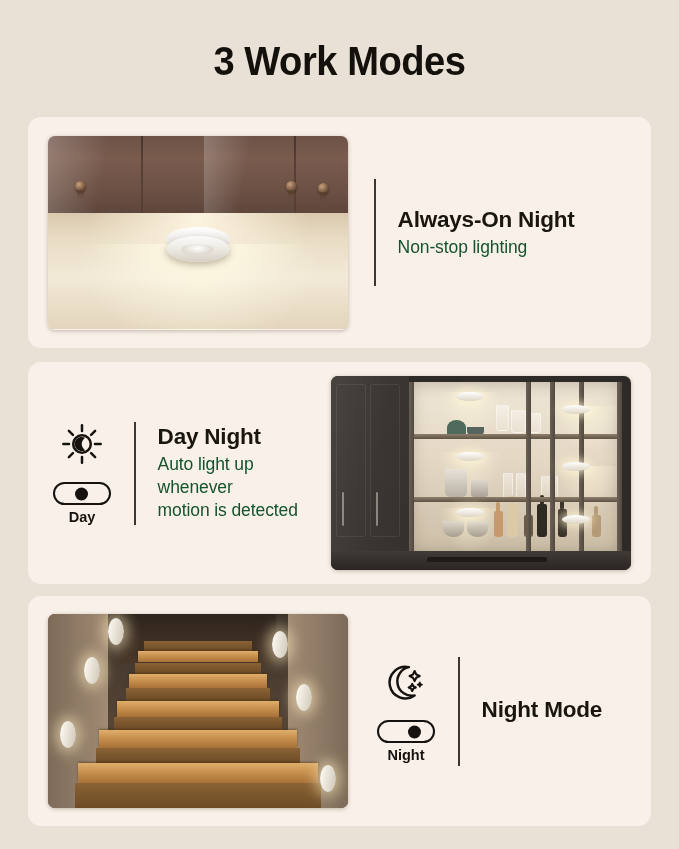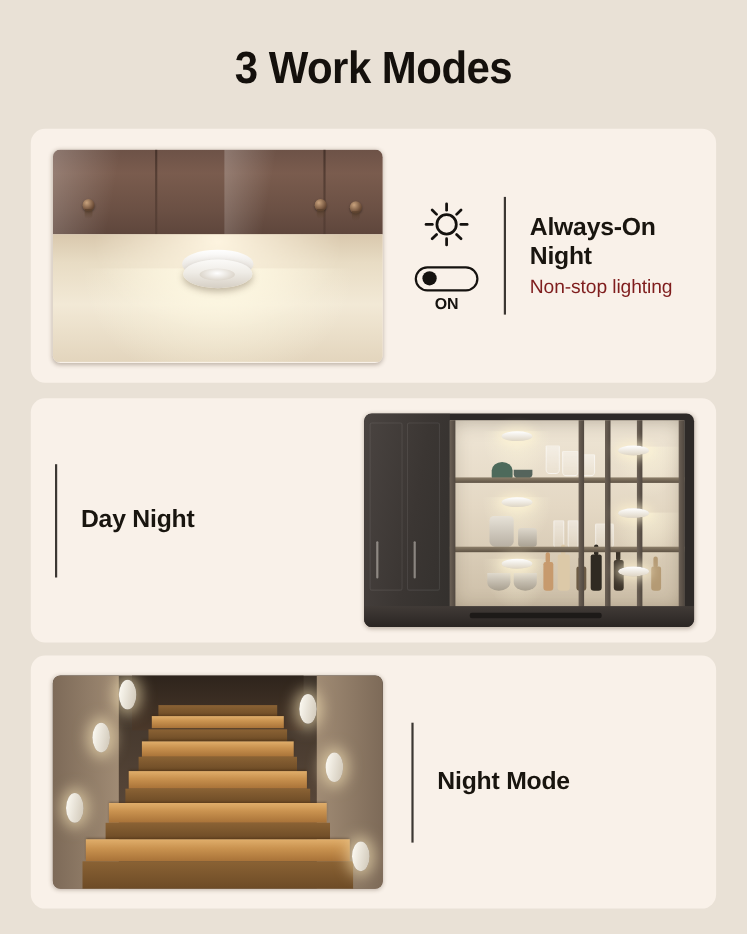--- a/index.html
+++ b/index.html
@@ -134,21 +134,21 @@
     font-size: 22.5px;
     font-weight: bold;
     color: #19150f;
     letter-spacing: -0.2px;
     margin-bottom: 3px;
   }
   .mode-desc {
     font-family: "Liberation Sans", sans-serif;
     font-size: 17.5px;
     line-height: 1.31;
-    color: #7f1d1d;
+    color: #14532d;
     letter-spacing: -0.1px;
     white-space: pre-line;
   }
 
   
   .ph1-cab {
     position: absolute; left: 0; top: 0; width: 100%; height: 40%;
     background: linear-gradient(180deg, #6d5247 0%, #7a5c4e 28%, #6b5044 72%, #5e463c 100%);
   }
   .ph1-cab .seam {
@@ -312,110 +312,113 @@
       <div class="ph1-under"></div>
       <div class="ph1-glow"></div>
       <div class="ph1-puck">
         <div class="rim"></div>
         <div class="body"></div>
         <div class="lens"></div>
       </div>
     </div>
 
     <div class="mode-block">
+      <div class="divider"></div>
+      <div class="text-col">
+        <div class="mode-title">Always-On Night</div>
+        <div class="mode-desc">Non-stop lighting</div>
+      </div>
+    </div>
+
+  </div>
+</div>
+
+<div class="card" id="card-1">
+  <div class="card-inner reverse">
+
+    <div class="photo ph2">
+      <div class="ph2-left">
+        <div class="panel" style="left:6%"></div>
+        <div class="panel" style="left:50%"></div>
+        <div class="handle" style="left:14%;top:60%"></div>
+        <div class="handle" style="left:58%;top:60%"></div>
+      </div>
+      <div class="ph2-case">
+        <div class="ph2-cone" style="left:14%;top:6%"></div>
+        <div class="ph2-cone" style="left:14%;top:40%"></div>
+        <div class="ph2-cone" style="left:14%;top:72%"></div>
+        <div class="ph2-cone" style="left:70%;top:14%"></div>
+        <div class="ph2-cone" style="left:70%;top:48%"></div>
+
+        <div class="ph2-obj" style="left:18%;top:22%;width:9%;height:9%;background:#4d6a5b;border-radius:50% 50% 3px 3px;"></div>
+        <div class="ph2-obj" style="left:27%;top:26%;width:8%;height:5%;background:#55645c;border-radius:0 0 50% 50%;"></div>
+        <div class="ph2-glass" style="left:41%;top:13%;width:5%;height:14%"></div>
+        <div class="ph2-glass" style="left:48%;top:16%;width:6%;height:12%"></div>
+        <div class="ph2-glass" style="left:56%;top:18%;width:5%;height:10%"></div>
+
+        <div class="ph2-obj" style="left:17%;top:50%;width:10%;height:16%;background:linear-gradient(180deg,#e7e2d8,#b8b0a3);border-radius:4px 4px 5px 5px;"></div>
+        <div class="ph2-obj" style="left:29%;top:56%;width:8%;height:10%;background:linear-gradient(180deg,#ddd7cb,#aaa294);border-radius:3px;"></div>
+        <div class="ph2-glass" style="left:44%;top:52%;width:4%;height:14%"></div>
+        <div class="ph2-glass" style="left:50%;top:52%;width:4%;height:14%"></div>
+        <div class="ph2-glass" style="left:62%;top:54%;width:7%;height:12%"></div>
+
+        <div class="ph2-obj" style="left:16%;top:80%;width:10%;height:9%;background:linear-gradient(180deg,#ded8cc,#a89f8f);border-radius:0 0 50% 50%;"></div>
+        <div class="ph2-obj" style="left:27%;top:80%;width:10%;height:9%;background:linear-gradient(180deg,#ded8cc,#a89f8f);border-radius:0 0 50% 50%;"></div>
+        <div class="ph2-bottle" style="left:40%;top:74%;width:4%;height:15%;background:#c79a6d"></div>
+        <div class="ph2-bottle" style="left:46%;top:70%;width:5%;height:19%;background:#dcc9a8"></div>
+        <div class="ph2-bottle" style="left:54%;top:76%;width:4%;height:13%;background:#6b5a44"></div>
+        <div class="ph2-bottle" style="left:60%;top:70%;width:5%;height:19%;background:#2f2a22"></div>
+        <div class="ph2-bottle" style="left:70%;top:73%;width:4%;height:16%;background:#3a3228"></div>
+        <div class="ph2-bottle" style="left:86%;top:76%;width:4%;height:13%;background:#b49a74"></div>
+
+        <div class="ph2-shelf" style="top:30%"></div>
+        <div class="ph2-shelf" style="top:66%"></div>
+        <div class="ph2-mul" style="left:0%"></div>
+        <div class="ph2-mul" style="left:55%"></div>
+        <div class="ph2-mul" style="left:66%"></div>
+        <div class="ph2-mul" style="left:80%"></div>
+        <div class="ph2-mul" style="right:0%"></div>
+
+        <div class="ph2-puck" style="left:22%;top:6%"></div>
+        <div class="ph2-puck" style="left:22%;top:40%"></div>
+        <div class="ph2-puck" style="left:22%;top:72%"></div>
+        <div class="ph2-puck" style="left:72%;top:13%"></div>
+        <div class="ph2-puck" style="left:72%;top:46%"></div>
+        <div class="ph2-puck" style="left:72%;top:76%"></div>
+      </div>
+      <div class="ph2-counter"></div>
+      <div class="ph2-rail"></div>
+    </div>
+
+    <div class="mode-block">
       <div class="icon-col">
         <span class="mode-glyph">
-          <svg width="46" height="46" viewBox="0 0 48 48" fill="none" stroke="#15120f" stroke-width="2.6" stroke-linecap="round">
+          <svg width="46" height="46" viewBox="0 0 48 48" fill="none" stroke="#15120f" stroke-width="2.6" stroke-linecap="round" stroke-linejoin="round">
             <circle cx="24" cy="24" r="9.2"></circle>
+            <path d="M27.4 17.6a7.4 7.4 0 0 0 0 12.8 7.4 7.4 0 1 1 0-12.8z" fill="#15120f" stroke="none"></path>
             <line x1="24" y1="4.5" x2="24" y2="10.5"></line>
             <line x1="24" y1="37.5" x2="24" y2="43.5"></line>
             <line x1="4.5" y1="24" x2="10.5" y2="24"></line>
             <line x1="37.5" y1="24" x2="43.5" y2="24"></line>
             <line x1="10.3" y1="10.3" x2="14.5" y2="14.5"></line>
             <line x1="33.5" y1="33.5" x2="37.7" y2="37.7"></line>
             <line x1="37.7" y1="10.3" x2="33.5" y2="14.5"></line>
             <line x1="14.5" y1="33.5" x2="10.3" y2="37.7"></line>
           </svg>
         </span>
-        <div class="toggle pos-left">
+        <div class="toggle pos-mid">
           <span class="knob"></span>
         </div>
-        <div class="toggle-label">ON</div>
-      </div>
-      <div class="divider"></div>
-      <div class="text-col">
-        <div class="mode-title">Always-On Night</div>
-        <div class="mode-desc">Non-stop lighting</div>
-      </div>
-    </div>
-
-  </div>
-</div>
-
-<div class="card" id="card-1">
-  <div class="card-inner reverse">
-
-    <div class="photo ph2">
-      <div class="ph2-left">
-        <div class="panel" style="left:6%"></div>
-        <div class="panel" style="left:50%"></div>
-        <div class="handle" style="left:14%;top:60%"></div>
-        <div class="handle" style="left:58%;top:60%"></div>
-      </div>
-      <div class="ph2-case">
-        <div class="ph2-cone" style="left:14%;top:6%"></div>
-        <div class="ph2-cone" style="left:14%;top:40%"></div>
-        <div class="ph2-cone" style="left:14%;top:72%"></div>
-        <div class="ph2-cone" style="left:70%;top:14%"></div>
-        <div class="ph2-cone" style="left:70%;top:48%"></div>
-
-        <div class="ph2-obj" style="left:18%;top:22%;width:9%;height:9%;background:#4d6a5b;border-radius:50% 50% 3px 3px;"></div>
-        <div class="ph2-obj" style="left:27%;top:26%;width:8%;height:5%;background:#55645c;border-radius:0 0 50% 50%;"></div>
-        <div class="ph2-glass" style="left:41%;top:13%;width:5%;height:14%"></div>
-        <div class="ph2-glass" style="left:48%;top:16%;width:6%;height:12%"></div>
-        <div class="ph2-glass" style="left:56%;top:18%;width:5%;height:10%"></div>
-
-        <div class="ph2-obj" style="left:17%;top:50%;width:10%;height:16%;background:linear-gradient(180deg,#e7e2d8,#b8b0a3);border-radius:4px 4px 5px 5px;"></div>
-        <div class="ph2-obj" style="left:29%;top:56%;width:8%;height:10%;background:linear-gradient(180deg,#ddd7cb,#aaa294);border-radius:3px;"></div>
-        <div class="ph2-glass" style="left:44%;top:52%;width:4%;height:14%"></div>
-        <div class="ph2-glass" style="left:50%;top:52%;width:4%;height:14%"></div>
-        <div class="ph2-glass" style="left:62%;top:54%;width:7%;height:12%"></div>
-
-        <div class="ph2-obj" style="left:16%;top:80%;width:10%;height:9%;background:linear-gradient(180deg,#ded8cc,#a89f8f);border-radius:0 0 50% 50%;"></div>
-        <div class="ph2-obj" style="left:27%;top:80%;width:10%;height:9%;background:linear-gradient(180deg,#ded8cc,#a89f8f);border-radius:0 0 50% 50%;"></div>
-        <div class="ph2-bottle" style="left:40%;top:74%;width:4%;height:15%;background:#c79a6d"></div>
-        <div class="ph2-bottle" style="left:46%;top:70%;width:5%;height:19%;background:#dcc9a8"></div>
-        <div class="ph2-bottle" style="left:54%;top:76%;width:4%;height:13%;background:#6b5a44"></div>
-        <div class="ph2-bottle" style="left:60%;top:70%;width:5%;height:19%;background:#2f2a22"></div>
-        <div class="ph2-bottle" style="left:70%;top:73%;width:4%;height:16%;background:#3a3228"></div>
-        <div class="ph2-bottle" style="left:86%;top:76%;width:4%;height:13%;background:#b49a74"></div>
-
-        <div class="ph2-shelf" style="top:30%"></div>
-        <div class="ph2-shelf" style="top:66%"></div>
-        <div class="ph2-mul" style="left:0%"></div>
-        <div class="ph2-mul" style="left:55%"></div>
-        <div class="ph2-mul" style="left:66%"></div>
-        <div class="ph2-mul" style="left:80%"></div>
-        <div class="ph2-mul" style="right:0%"></div>
-
-        <div class="ph2-puck" style="left:22%;top:6%"></div>
-        <div class="ph2-puck" style="left:22%;top:40%"></div>
-        <div class="ph2-puck" style="left:22%;top:72%"></div>
-        <div class="ph2-puck" style="left:72%;top:13%"></div>
-        <div class="ph2-puck" style="left:72%;top:46%"></div>
-        <div class="ph2-puck" style="left:72%;top:76%"></div>
-      </div>
-      <div class="ph2-counter"></div>
-      <div class="ph2-rail"></div>
-    </div>
-
-    <div class="mode-block">
+        <div class="toggle-label">Day</div>
+      </div>
       <div class="divider"></div>
       <div class="text-col">
         <div class="mode-title">Day Night</div>
+        <div class="mode-desc">Auto light up whenever
+motion is detected</div>
       </div>
     </div>
 
   </div>
 </div>
 
 <div class="card" id="card-2">
   <div class="card-inner">
 
     <div class="photo ph3">
@@ -437,20 +440,34 @@
 
       <div class="ph3-puck" style="left:20%;top:2%"></div>
       <div class="ph3-puck" style="left:12%;top:22%"></div>
       <div class="ph3-puck" style="left:4%;top:55%"></div>
       <div class="ph3-puck" style="right:20%;top:9%"></div>
       <div class="ph3-puck" style="right:12%;top:36%"></div>
       <div class="ph3-puck" style="right:4%;top:78%"></div>
     </div>
 
     <div class="mode-block">
+      <div class="icon-col">
+        <span class="mode-glyph">
+          <svg width="46" height="46" viewBox="0 0 48 48" fill="none" stroke="#15120f" stroke-width="2.6" stroke-linecap="round" stroke-linejoin="round">
+            <path d="M27 8.5A16.5 16.5 0 1 0 33 38 13 13 0 0 1 27 8.5z"></path>
+            <path d="M33 12.5l1.7 3.6 3.6 1.7-3.6 1.7-1.7 3.6-1.7-3.6-3.6-1.7 3.6-1.7z" stroke-width="2.2"></path>
+            <path d="M30.5 26l1.2 2.5 2.5 1.2-2.5 1.2-1.2 2.5-1.2-2.5-2.5-1.2 2.5-1.2z" stroke-width="2.2"></path>
+            <path d="M38.4 24.2l.8 1.7 1.7.8-1.7.8-.8 1.7-.8-1.7-1.7-.8 1.7-.8z" fill="#15120f" stroke-width="1.4"></path>
+          </svg>
+        </span>
+        <div class="toggle pos-right">
+          <span class="knob"></span>
+        </div>
+        <div class="toggle-label">Night</div>
+      </div>
       <div class="divider"></div>
       <div class="text-col">
         <div class="mode-title">Night Mode</div>
       </div>
     </div>
 
   </div>
 </div>
 
 </body></html>

